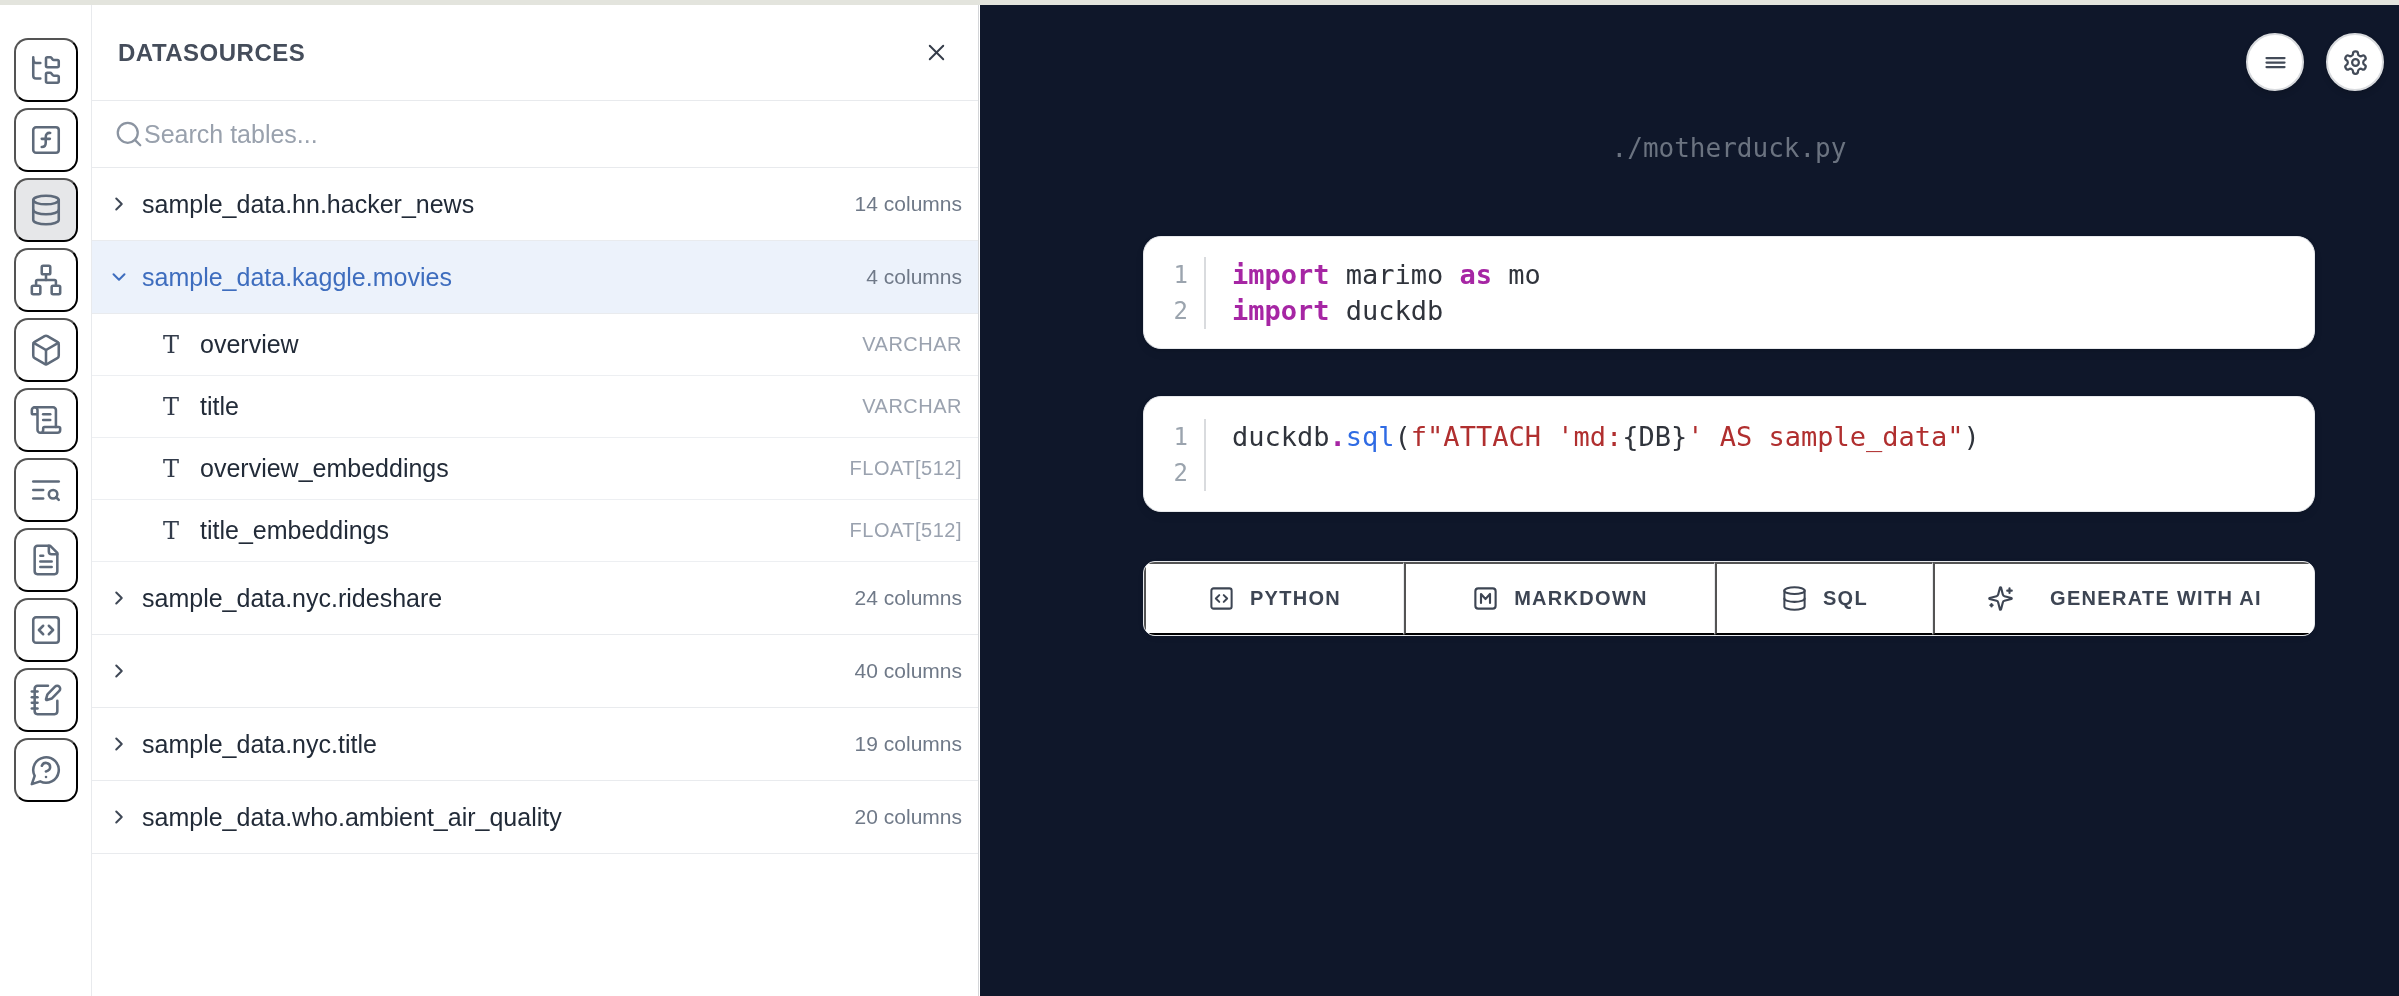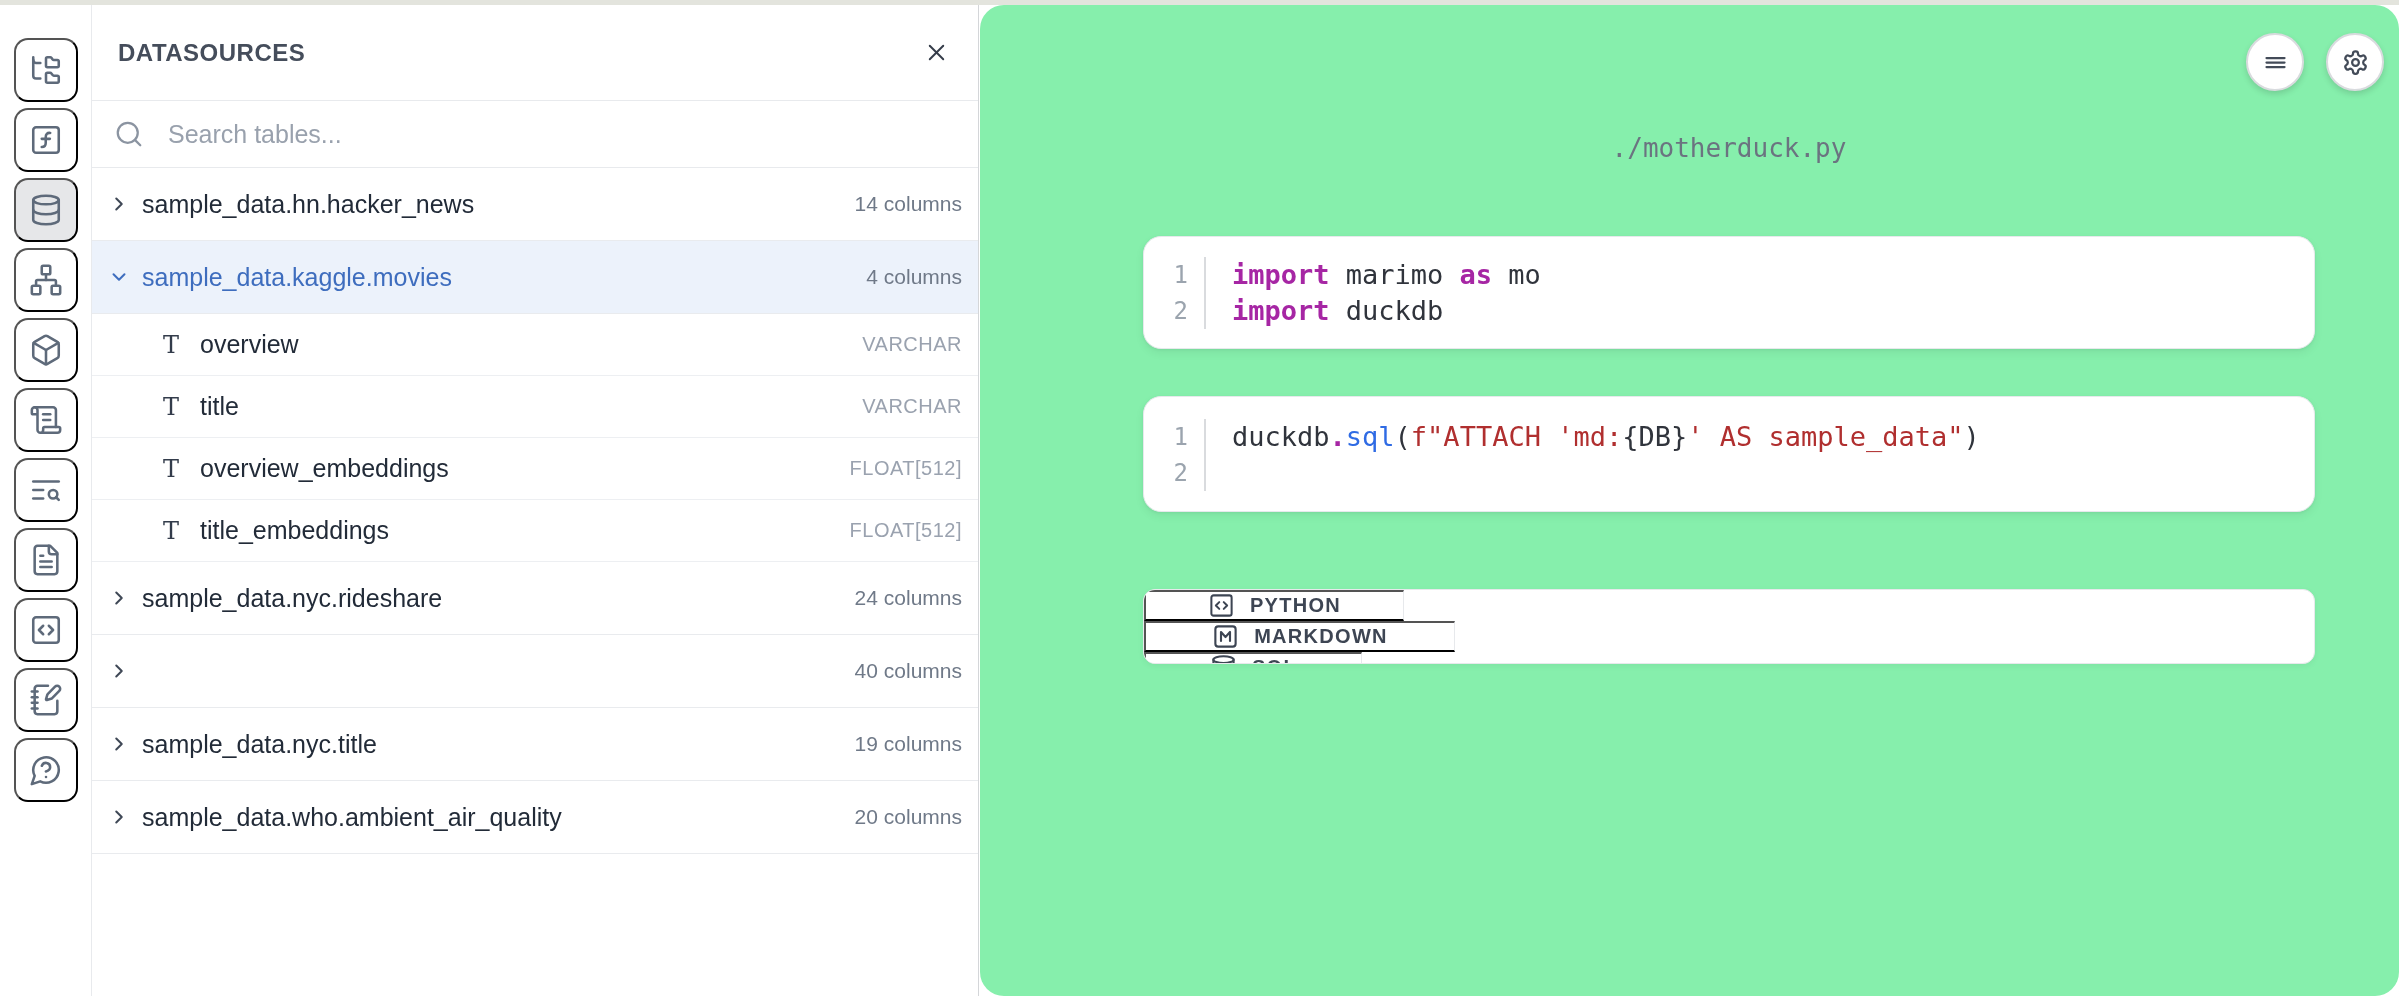--- a/index.html
+++ b/index.html
@@ -34,21 +34,21 @@
   .panel-header {
     height:96px; border-bottom:1px solid #e8eaed;
     display:flex; align-items:center; padding:0 28px 0 26px;
   }
   .panel-title { font-size:24px; font-weight:700; letter-spacing:.5px; color:#454d5b; }
   .close-btn { margin-left:auto; color:#343c49; cursor:pointer; background:none; border:none; }
   .close-btn svg { width:27px; height:27px; }
 
   .search-row {
     height:67px; border-bottom:1px solid #e8eaed;
-    display:flex; align-items:center; padding-left:22px; gap:24px;
+    display:flex; align-items:center; padding-left:22px; gap:0;
   }
   .search-row svg { width:30px; height:30px; color:#8b94a1; flex:none; }
   .search-input {
     flex:1; border:none; outline:none; font-size:25px; color:#222b38;
     font-family:"Liberation Sans", sans-serif; background:transparent; height:100%;
   }
   .search-input::placeholder { color:#99a1ad; }
 
   .table-list { }
   .ds-row {
@@ -63,21 +63,21 @@
   .ds-row.selected { background:#ecf2fb; }
   .ds-row.selected .tname, .ds-row.selected .chev { color:#3e6dbe; }
   .col-t {
     width:30px; flex:none; font-family:"DejaVu Serif", serif; font-size:24px; color:#333c4b;
     text-align:center; margin-right:14px; line-height:1;
   }
   .col-name { font-size:25px; color:#222b38; }
   .col-type { margin-left:auto; font-size:20px; color:#9aa2af; letter-spacing:.5px; }
 
   
-  .main { position:absolute; left:980px; top:5px; right:0; bottom:0; background:#86efac;border-radius:24px; }
+  .main { position:absolute; left:980px; top:5px; right:0; bottom:0; background:#0f172a; }
   .circle-btn {
     position:absolute; top:28px; width:58px; height:58px; border-radius:50%;
     background:#fff; border:2px solid #d9dbde; box-shadow:0 3px 6px rgba(0,0,0,.14);
     display:flex; align-items:center; justify-content:center; color:#434b58; cursor:pointer;
   }
   .circle-btn svg { width:27px; height:27px; }
   .btn-menu { right:95px; }
   .btn-settings { right:15px; }
 
   .content { position:absolute; left:163px; width:1172px; top:0; bottom:0; }
@@ -103,23 +103,23 @@
   .gutter div { height:36px; line-height:36px; }
   .codecol { padding-left:26px; font-family:"DejaVu Sans Mono","Liberation Mono",monospace; font-size:27px; }
   .codecol .cl { height:36px; line-height:36px; white-space:pre; }
   .tok-pl { color:#30343c; }
   .tok-kw { color:#a626a4; font-weight:700; }
   .tok-op { color:#a626a4; font-weight:700; }
   .tok-str { color:#b02f2f; }
   .tok-fn { color:#2f6be4; }
 
   .add-row {
-    position:absolute; left:0; top:584px; width:100%; height:75px;
+    position:absolute; left:0; top:556px; width:100%; height:75px;
     display:flex; background:#fff; border:1px solid #e7e9ec; border-radius:12px;
-    box-shadow:0 2px 6px rgba(0,0,0,.05); overflow:hidden;flex-direction:column;
+    box-shadow:0 2px 6px rgba(0,0,0,.05); overflow:hidden;
   }
   .add-btn {
     display:flex; align-items:center; justify-content:center; gap:15px;
     border-right:1px solid #e7e9ec; color:#3d4553; cursor:pointer; background:#fff;
     font-size:20px; font-weight:700; letter-spacing:1.3px; font-family:"Liberation Sans",sans-serif;
   }
   .add-btn:last-child { border-right:none; }
   .add-btn svg { width:27px; height:27px; }
   .w1 { width:260px; flex:none; } .w2 { width:311px; flex:none; } .w3 { width:218px; flex:none; } .w4 { flex:1;gap:36px; }
 </style>

